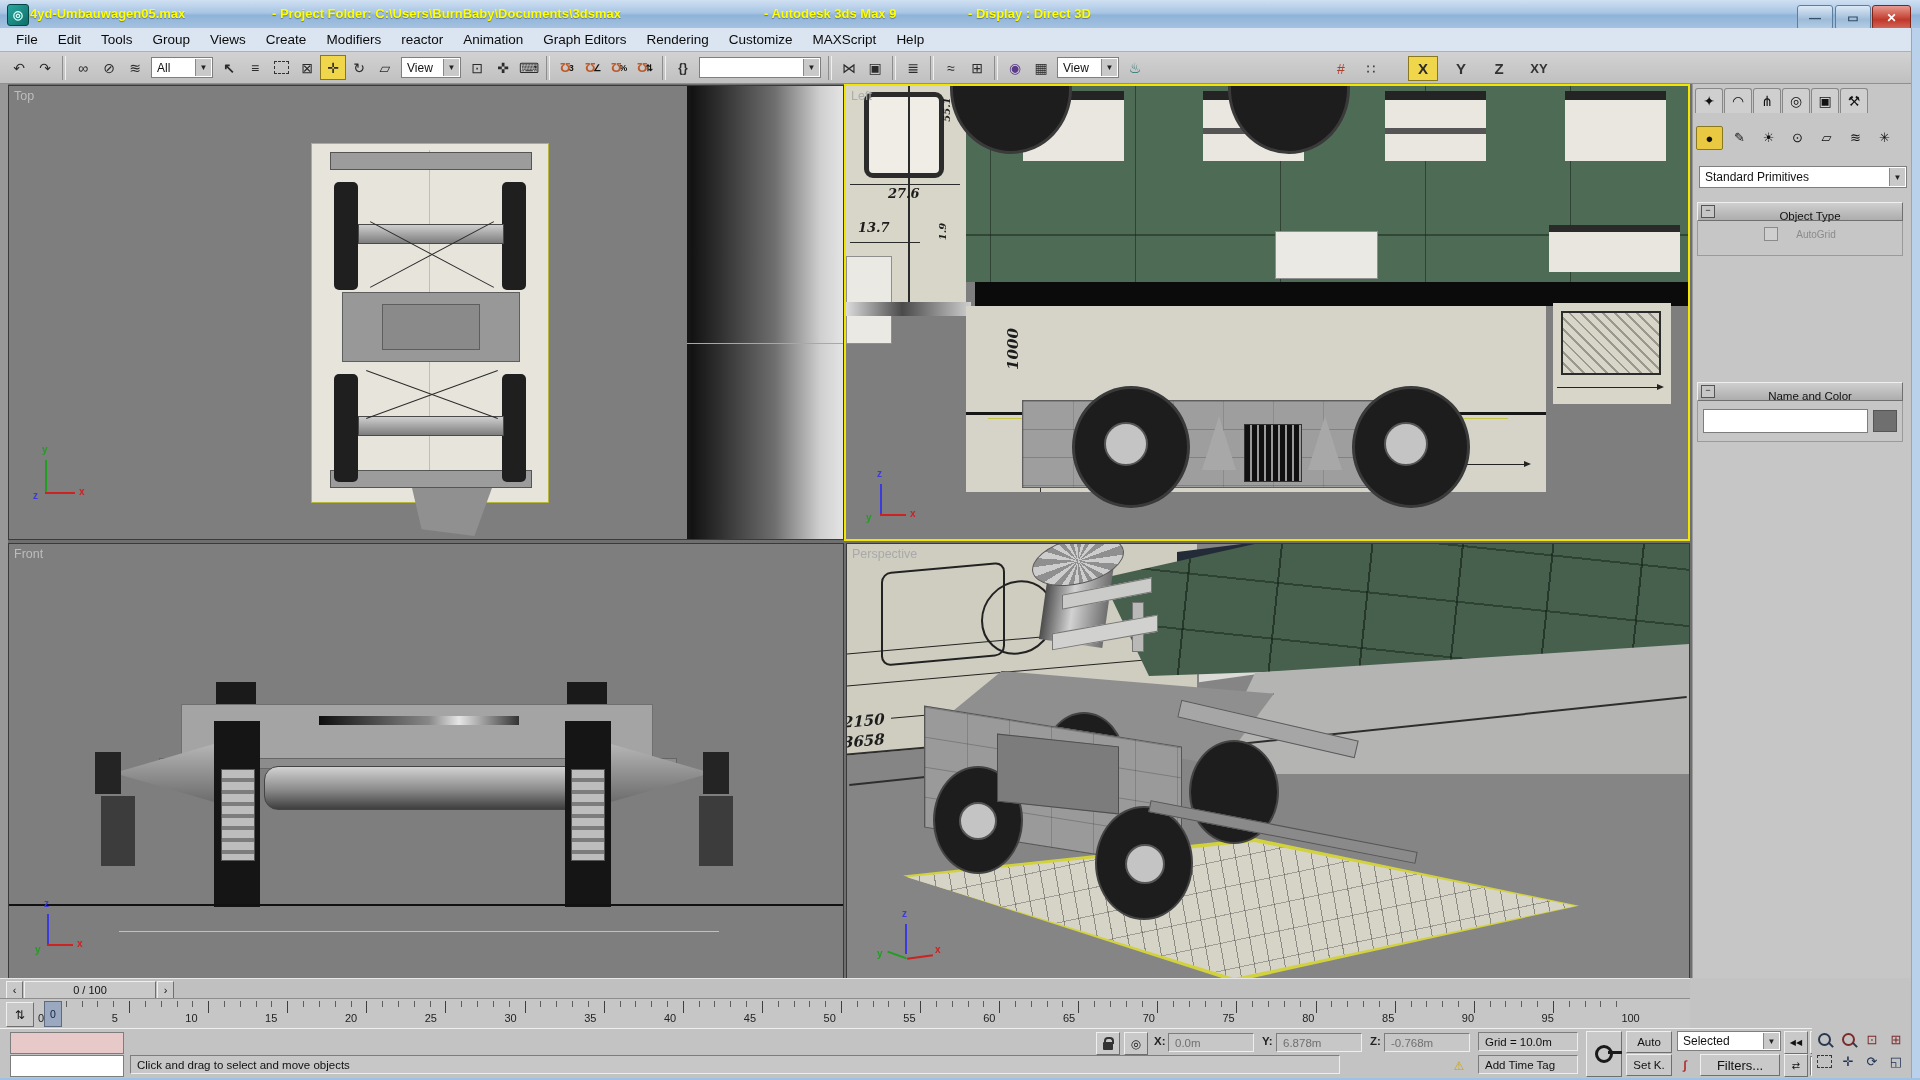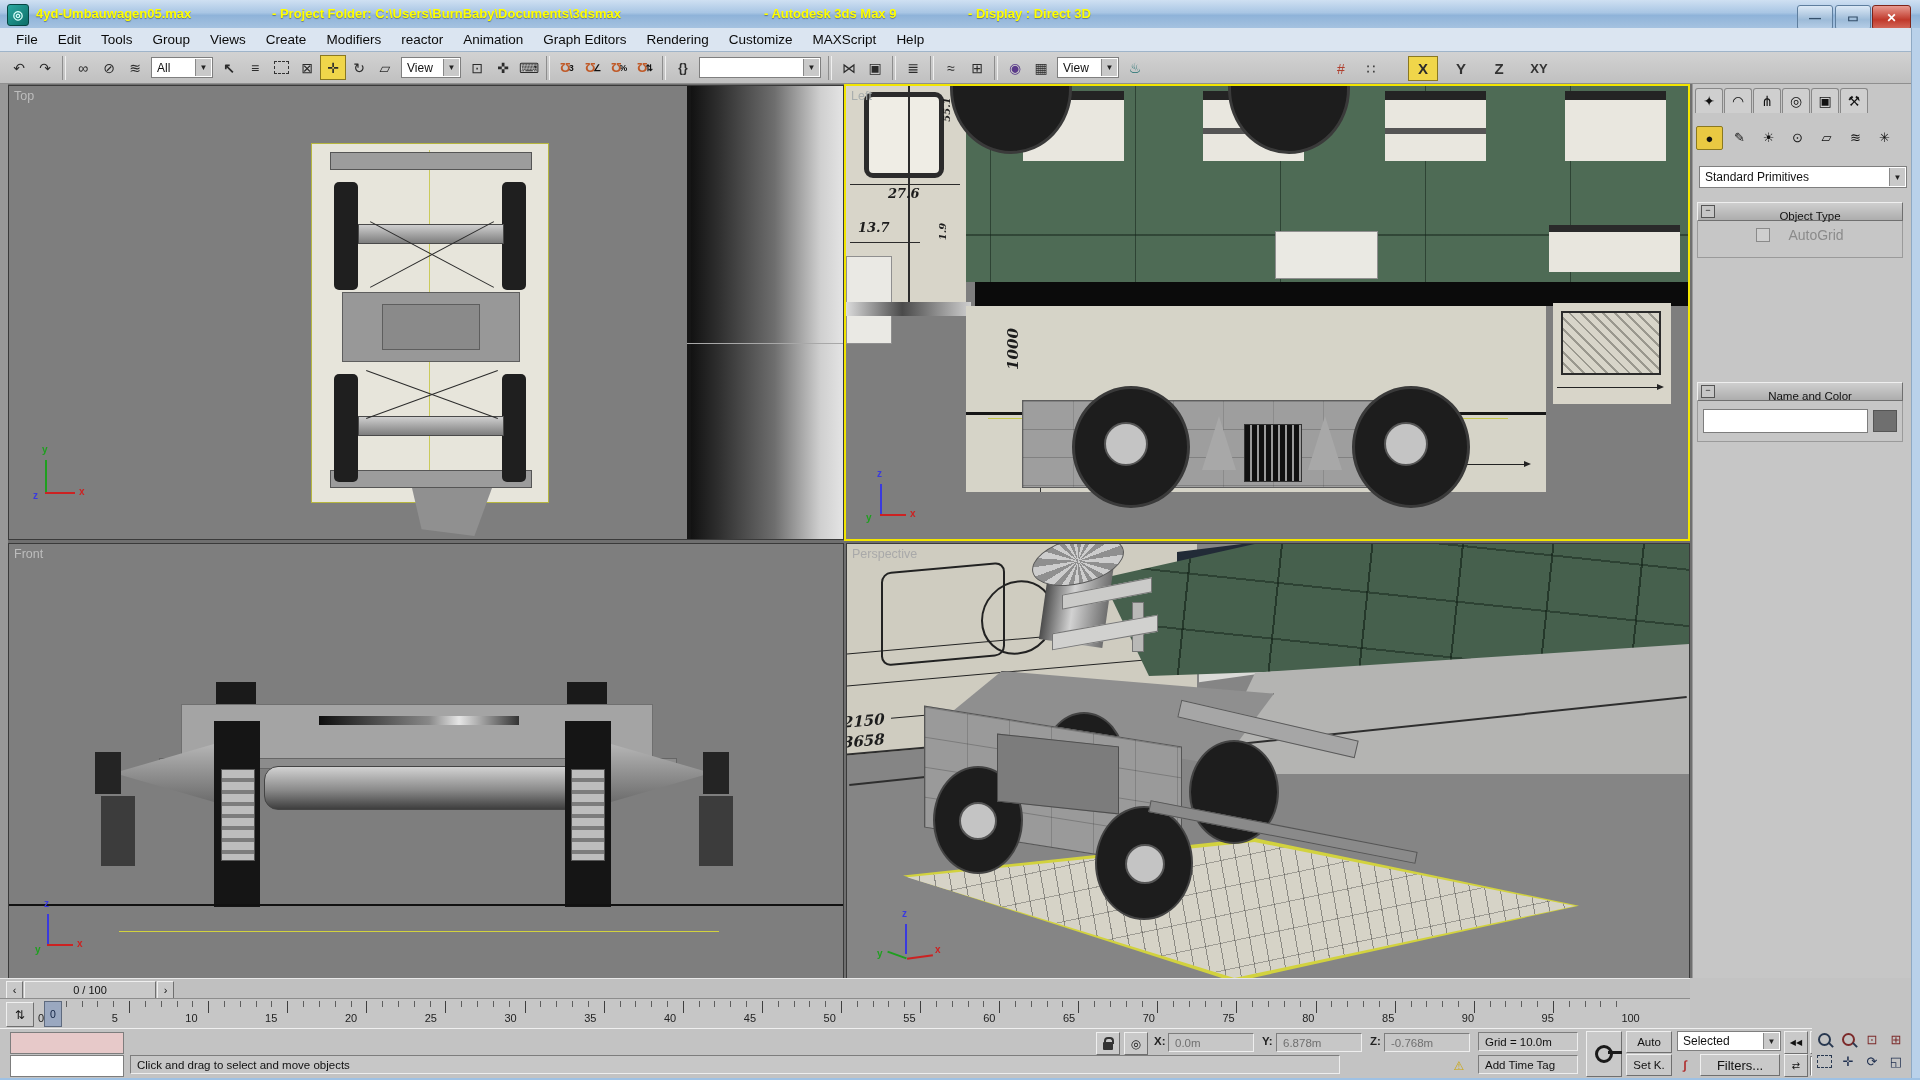--- a/index.html
+++ b/index.html
@@ -89,21 +89,21 @@
   .wheel{position:absolute;background:#1d1d1d;border-radius:50%;}
   .hub{position:absolute;background:#c4c4c4;border:2px solid #555;border-radius:50%;}
   .grille{position:absolute;background:repeating-linear-gradient(90deg,#101010 0 5px,#9a9a9a 5px 7px);
     border:1px solid #333;}
 </style>
 </head>
 <body>
 
 <div class="abs" id="titlebar">
   <div class="abs" style="left:7px;top:4px;width:20px;height:20px;background:linear-gradient(135deg,#2aa8a0,#0d6e68);border:1px solid #064542;border-radius:3px;color:#d8fffb;display:flex;align-items:center;justify-content:center;font-size:12px;font-weight:bold;">◎</div>
-  <div class="abs title-txt" style="left:36px;text-align:right;">4yd-Umbauwagen05.max</div>
+  <div class="abs title-txt" style="left:30px;text-align:right;">4yd-Umbauwagen05.max</div>
   <div class="abs title-txt" style="left:272px;">- Project Folder: C:\Users\BurnBaby\Documents\3dsmax</div>
   <div class="abs title-txt" style="left:764px;">- Autodesk 3ds Max 9</div>
   <div class="abs title-txt" style="left:968px;">- Display : Direct 3D</div>
   <div class="abs winbtn" style="left:1797px;width:34px;">—</div>
   <div class="abs winbtn" style="left:1835px;width:34px;">▭</div>
   <div class="abs winbtn close" style="left:1872px;width:37px;">✕</div>
 </div>
 
 <div class="abs" id="menubar">
 
@@ -452,21 +452,21 @@
   </div>
 
   <div class="abs" style="left:4px;top:118px;width:206px;">
     <div class="rollout-hd">
       <span class="minus">−</span>
       <span class="ttl">Object Type</span>
     </div>
     <div style="border:1px solid #9a9a9a;border-top:none;padding:6px 5px 8px 5px;background:#c6c6c6;">
       <div style="display:flex;align-items:center;justify-content:center;gap:6px;margin-bottom:6px;">
         <span style="width:12px;height:12px;border:1px solid #8a8a8a;background:#cfcfcf;display:inline-block;"></span>
-        <span style="color:#8b8b8b;font-size:14px;margin-left:12px;">AutoGrid</span>
+        <span style="color:#8b8b8b;font-size:10px;margin-left:12px;">AutoGrid</span>
       </div>
     </div>
   </div>
 
   <div class="abs" style="left:4px;top:298px;width:206px;">
     <div class="rollout-hd">
       <span class="minus">−</span>
       <span class="ttl">Name and Color</span>
     </div>
     <div style="border:1px solid #9a9a9a;border-top:none;padding:8px 5px;background:#c6c6c6;display:flex;gap:5px;align-items:center;">

